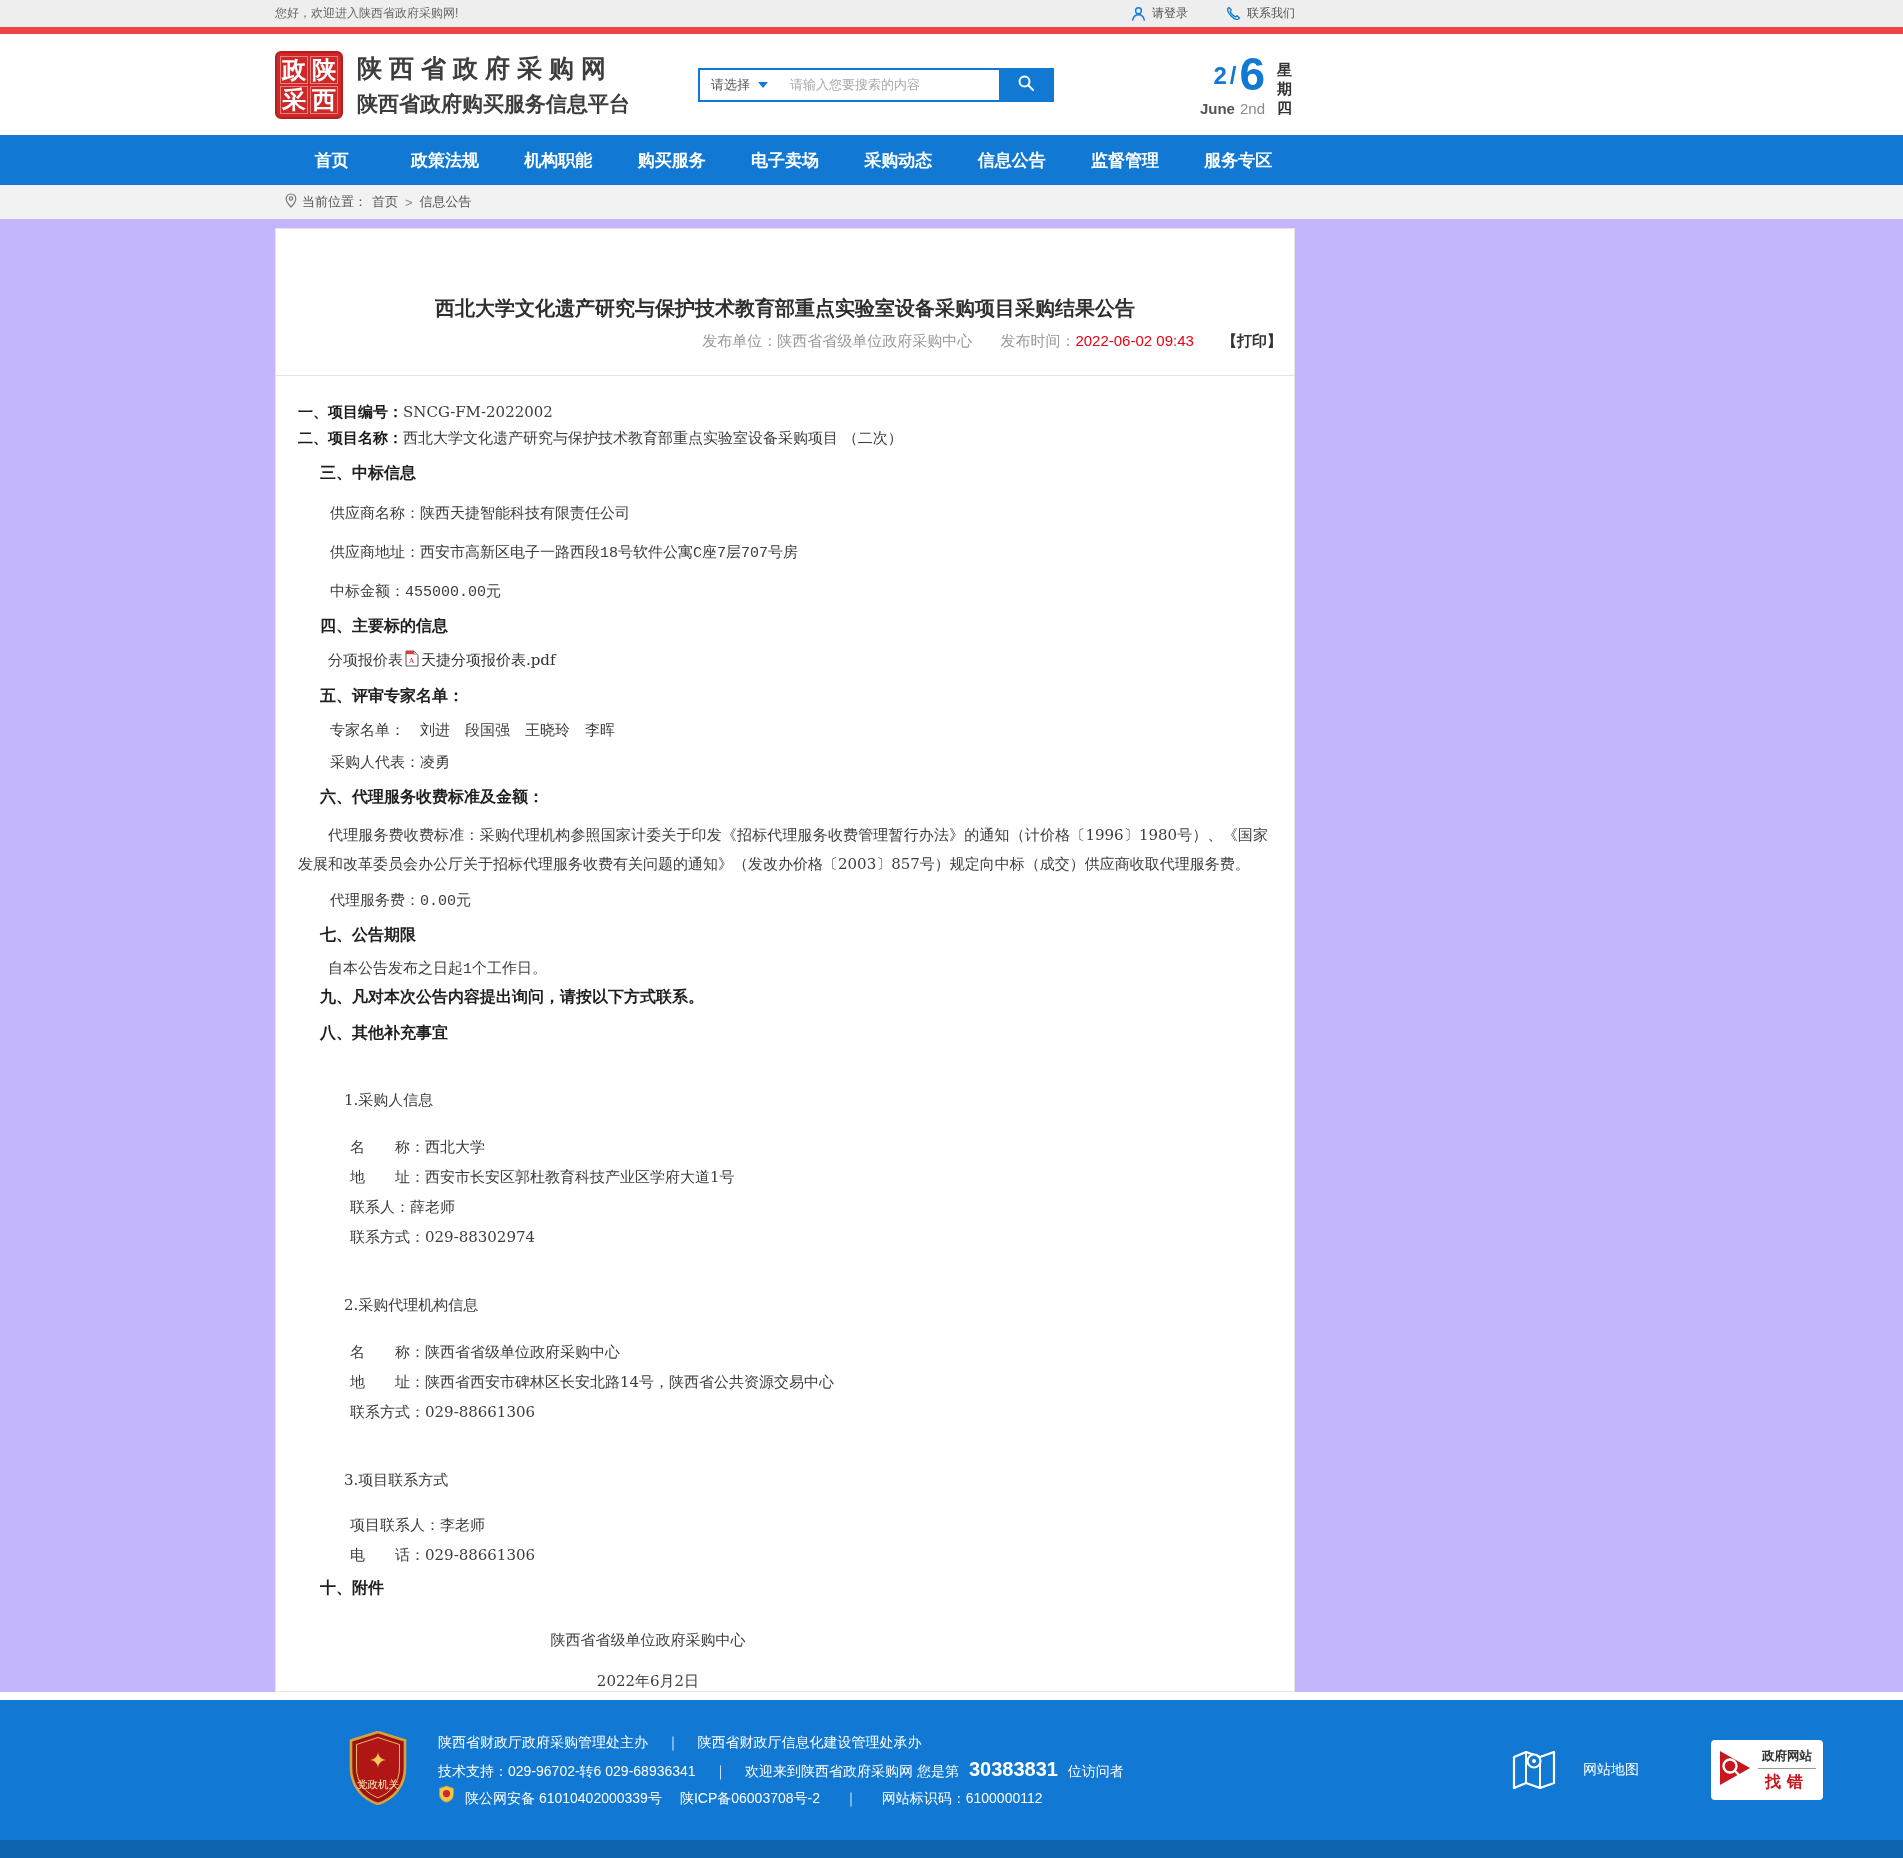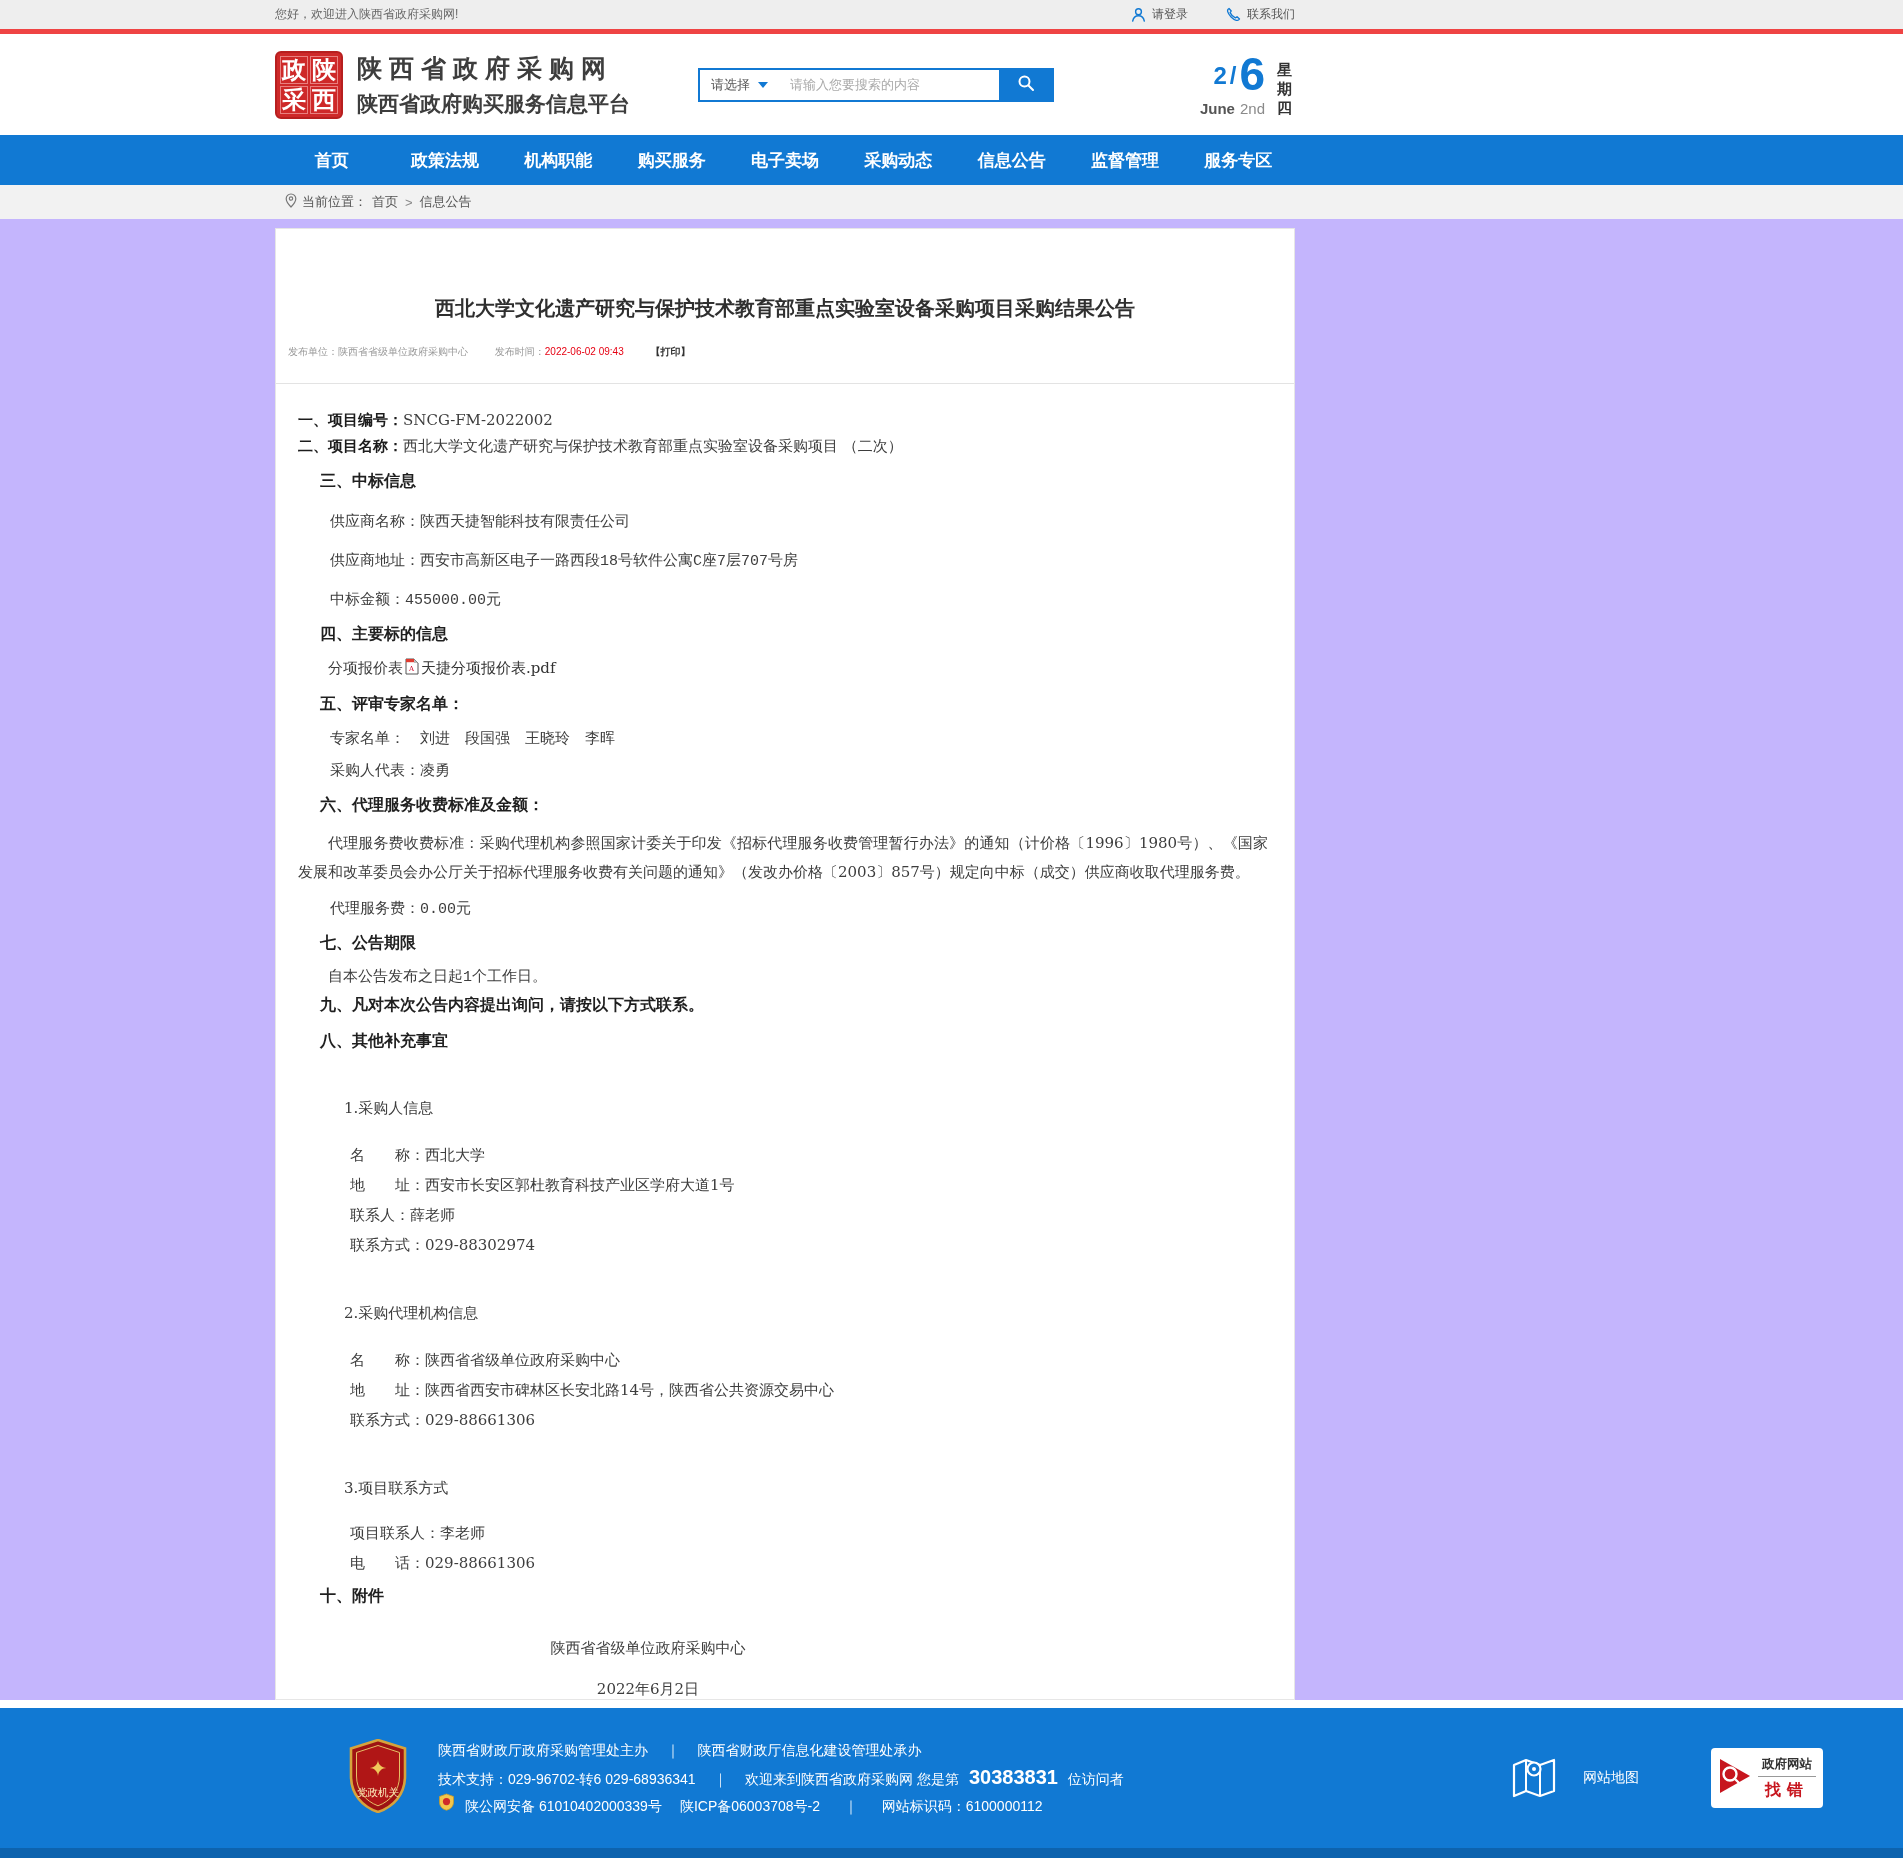--- a/index.html
+++ b/index.html
@@ -1,21 +1,21 @@
 <!DOCTYPE html>
 <html><head>
 <meta charset="utf-8">
 <title>陕西省政府采购网</title>
 <style>
   * { margin:0; padding:0; box-sizing:border-box; }
   body { width:1903px; background:#ffffff; font-family:"Liberation Sans", sans-serif; }
   .inner { width:1020px; margin-left:275px; }
 
   
-  .topbar { height:34px; background:#eeeeee; border-bottom:5px solid #ef4444; }
+  .topbar { height:34px; background:#eeeeee; border-bottom:7px solid #ef4444; }
   .topbar .inner { height:100%; display:flex; align-items:center; justify-content:space-between; }
   .topbar-welcome { font-size:12px; color:#666; }
   .topbar-right { display:flex; align-items:center; gap:38px; }
   .topbar-link { display:flex; align-items:center; gap:6px; font-size:12px; color:#555; cursor:pointer; text-decoration:none; }
   .topbar-link svg { display:block; }
 
   
   .header { height:101px; background:#fff; }
   .header .inner { height:100%; display:flex; align-items:center; }
   .seal { width:68px; height:68px; background:#ce2929; border:2px solid #b71f1f; border-radius:6px; padding:3px; display:grid; grid-template-columns:1fr 1fr; grid-template-rows:1fr 1fr; gap:2px; cursor:pointer; }
@@ -51,21 +51,21 @@
   .breadcrumb { height:34px; background:#f2f2f2; }
   .breadcrumb .inner { height:100%; display:flex; align-items:center; gap:5px; font-size:13px; color:#555; padding-left:10px; }
   .breadcrumb a { color:#555; text-decoration:none; cursor:pointer; }
   .crumb-sep { color:#888; margin:0 2px; }
 
   
   .main { background:#c4b5fd; padding-top:9px; }
   .card { width:1020px; margin-left:275px; min-height:1461px; background:#fff; border:1px solid #e6e6e6; }
   .article-head { border-bottom:1px solid #e3e3e3; }
   .article-title { text-align:center; font-size:20px; font-weight:bold; color:#2f2f2f; padding-top:66px; }
-  .article-meta { text-align:left; margin-top:23px; padding-bottom:24px; font-size:10px; color:#999; }
+  .article-meta { text-align:right; margin-top:10px; padding-bottom:24px; font-size:15px; color:#999; }
   .article-meta .seg { margin:0 12px; }
   .meta-time { color:#e60012; }
   .meta-print { color:#333; font-weight:bold; cursor:pointer; }
 
   .article-body { padding:27px 26px 0 22px; font-size:15px; color:#3d3d3d; }
   .lvl1 { margin:0 0 7px; }
   .lvl1 .lab { font-weight:bold; color:#1c1c1c; }
   .lvl1 .val, .serif { font-family:"DejaVu Serif", serif; color:#3d3d3d; }
   .h3row { margin:15px 0 0 22px; font-weight:bold; color:#1f1f1f; font-size:16px; }
   .brow { margin:20px 0 0 32px; font-family:Liberation Mono, monospace; }

